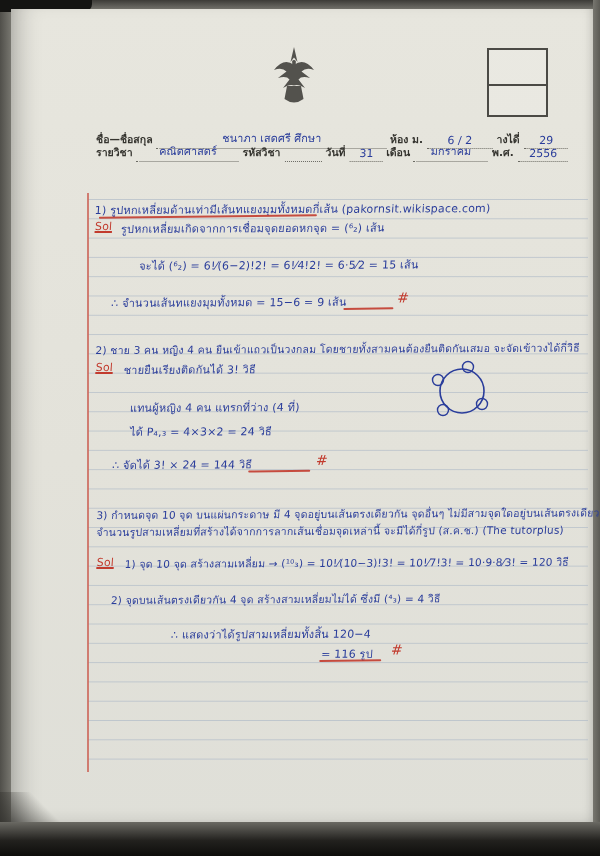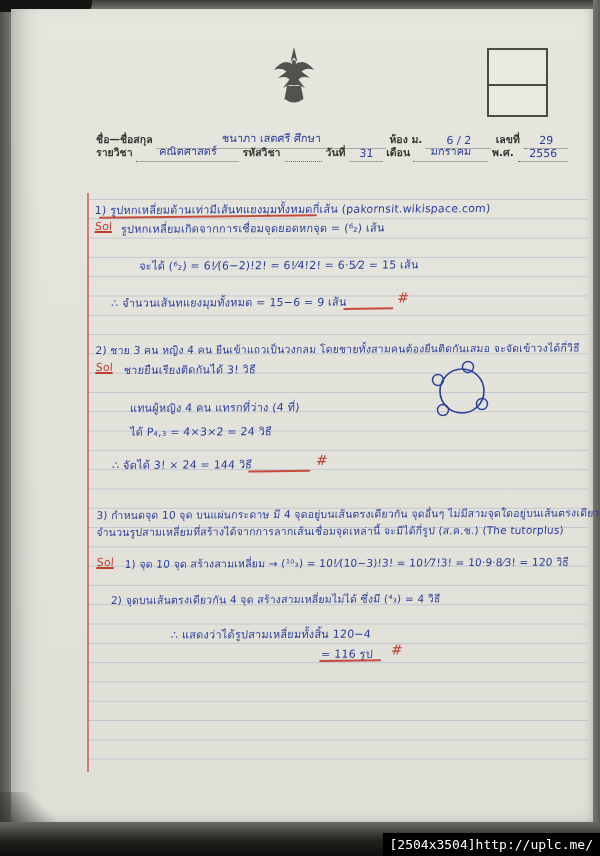--- a/index.html
+++ b/index.html
@@ -89,21 +89,21 @@
   <div class="grade-box">
     <div class="cell-top"></div>
   </div>
 
 
   <div class="form-row form-row1">
       <span class="form-label">ชื่อ—ชื่อสกุล</span>
       <span class="form-value" style="flex-grow: 2.4;">ชนาภา เสดศรี  ศึกษา</span>
       <span class="form-label">ห้อง ม.</span>
       <span class="form-value" style="flex-grow: 0.7;">6 / 2</span>
-      <span class="form-label">เลขที่</span>
+      <span class="form-label">างไดี่</span>
       <span class="form-value" style="flex-grow: 0.5;">29</span>
     </div>
   <div class="form-row form-row2">
       <span class="form-label">รายวิชา</span>
       <span class="form-value" style="flex-grow: 1.1;">คณิตศาสตร์</span>
       <span class="form-label">รหัสวิชา</span>
       <span class="form-value" style="flex-grow: 0.9;"></span>
       <span class="form-label">วันที่</span>
       <span class="form-value" style="flex-grow: 0.4;">31</span>
       <span class="form-label">เดือน</span>
@@ -144,15 +144,14 @@
       <circle cx="37" cy="36" r="22" fill="none" stroke="#2a3d9b" stroke-width="1.6"></circle>
       <circle cx="43" cy="12" r="5.5" fill="none" stroke="#2a3d9b" stroke-width="1.4"></circle>
       <circle cx="13" cy="25" r="5.5" fill="none" stroke="#2a3d9b" stroke-width="1.4"></circle>
       <circle cx="18" cy="55" r="5.5" fill="none" stroke="#2a3d9b" stroke-width="1.4"></circle>
       <circle cx="57" cy="49" r="5.5" fill="none" stroke="#2a3d9b" stroke-width="1.4"></circle>
     </svg>
 
   <div class="corner-bl"></div>
   <div class="edge-bottom"></div>
 
-  <div class="watermark">[2504x3504]http://uplc.me/</div>
 
 </div>
 
 </body></html>

